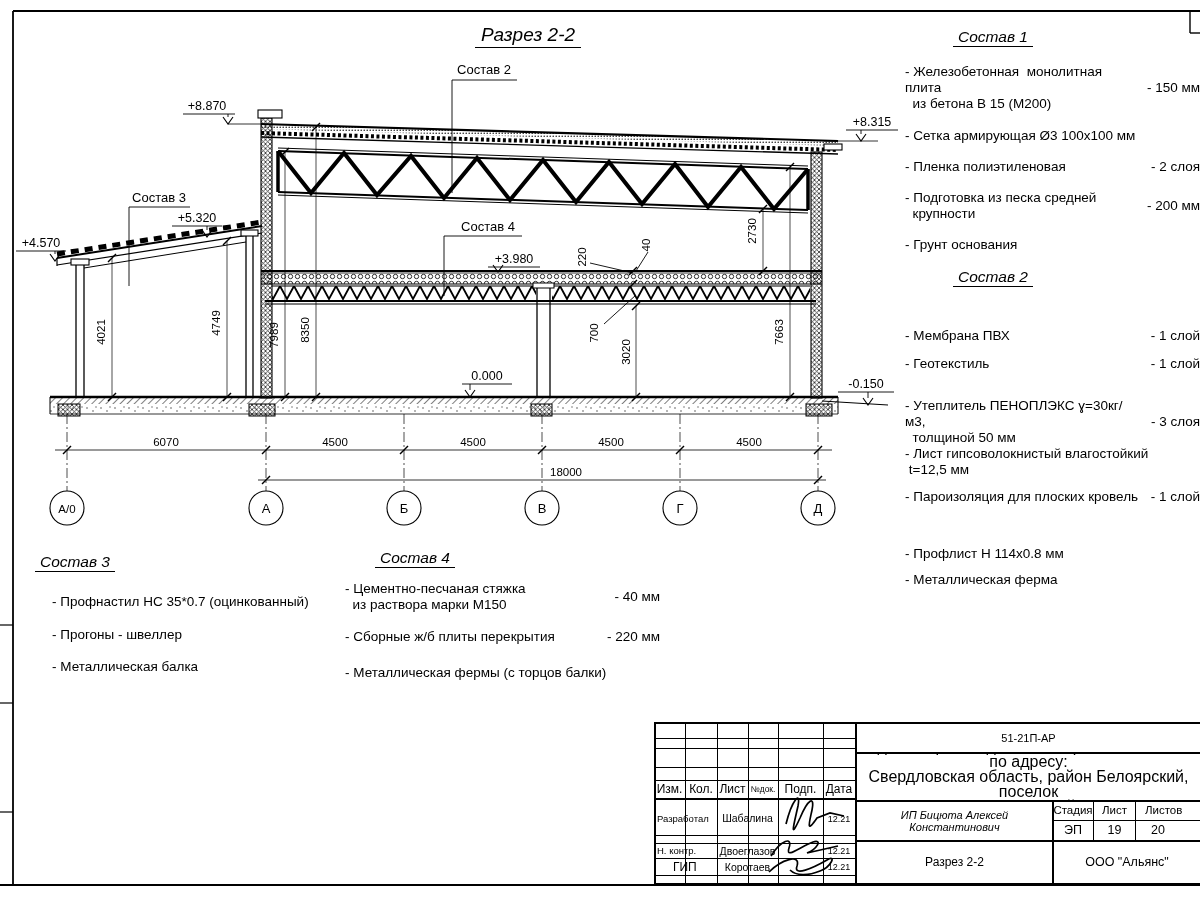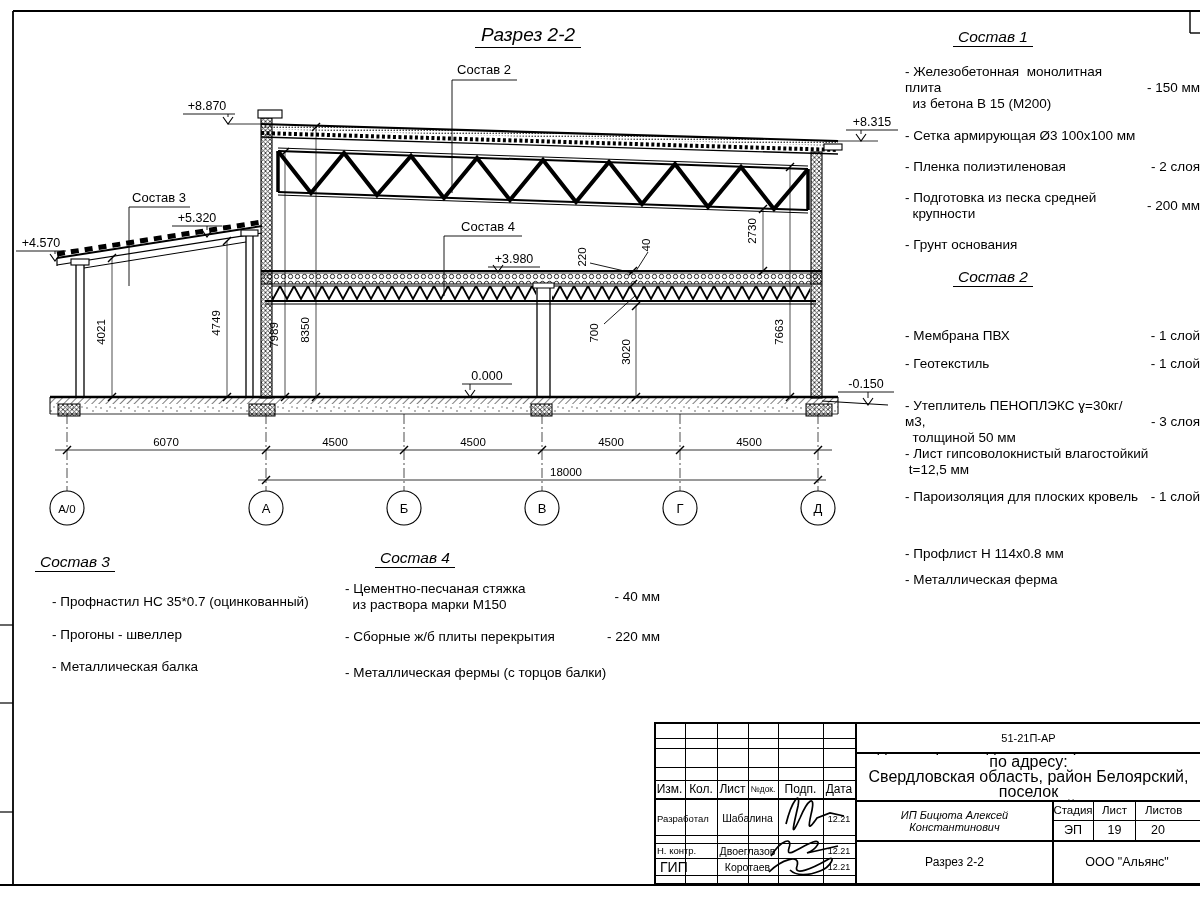--- a/index.html
+++ b/index.html
@@ -403,21 +403,21 @@
   <div class="cell" style="left:94px;top:58px;width:30px;height:18px;font-size:8.5px">№док.</div>
   <div class="cell" style="left:124px;top:58px;width:45px;height:18px;font-size:12px">Подп.</div>
   <div class="cell" style="left:169px;top:58px;width:32px;height:18px;font-size:12px">Дата</div>
 
   <div class="cell left-lab" style="left:0;top:88px;width:63px;height:16px;font-size:9.5px">Разработал</div>
   <div class="cell" style="left:63px;top:88px;width:61px;height:16px;font-size:10.5px">Шабалина</div>
   <div class="cell" style="left:169px;top:90px;width:32px;height:14px;font-size:9px">12.21</div>
   <div class="cell left-lab" style="left:0;top:121px;width:63px;height:15px;font-size:9.5px">Н. контр.</div>
   <div class="cell" style="left:63px;top:121px;width:61px;height:15px;font-size:10.5px">Двоеглазов</div>
   <div class="cell" style="left:169px;top:121px;width:32px;height:15px;font-size:9px">12.21</div>
-  <div class="cell left-lab" style="left:3px;top:136px;width:63px;height:17px;font-size:14px">ГИП</div>
+  <div class="cell left-lab" style="left:16px;top:136px;width:63px;height:17px;font-size:12px">ГИП</div>
   <div class="cell" style="left:63px;top:136px;width:61px;height:17px;font-size:10.5px">Коротаев</div>
   <div class="cell" style="left:169px;top:136px;width:32px;height:17px;font-size:9px">12.21</div>
 
   <div class="cell" style="left:203px;top:2px;width:343px;height:28px;font-size:11px">51-21П-АР</div>
   <div class="cell pre" style="left:203px;top:31px;width:343px;height:47px;font-size:16px;line-height:15px">Здание производственное, расположенное по адресу:
 Свердловская область, район Белоярский, поселок
 Прохладный</div>
   <div class="cell it" style="left:203px;top:79px;width:195px;height:39px;font-size:11px">ИП Бицюта Алексей Константинович</div>
   <div class="cell" style="left:399px;top:78px;width:40px;height:20px;font-size:11.5px">Стадия</div>
   <div class="cell" style="left:440px;top:78px;width:41px;height:20px;font-size:11.5px">Лист</div>

